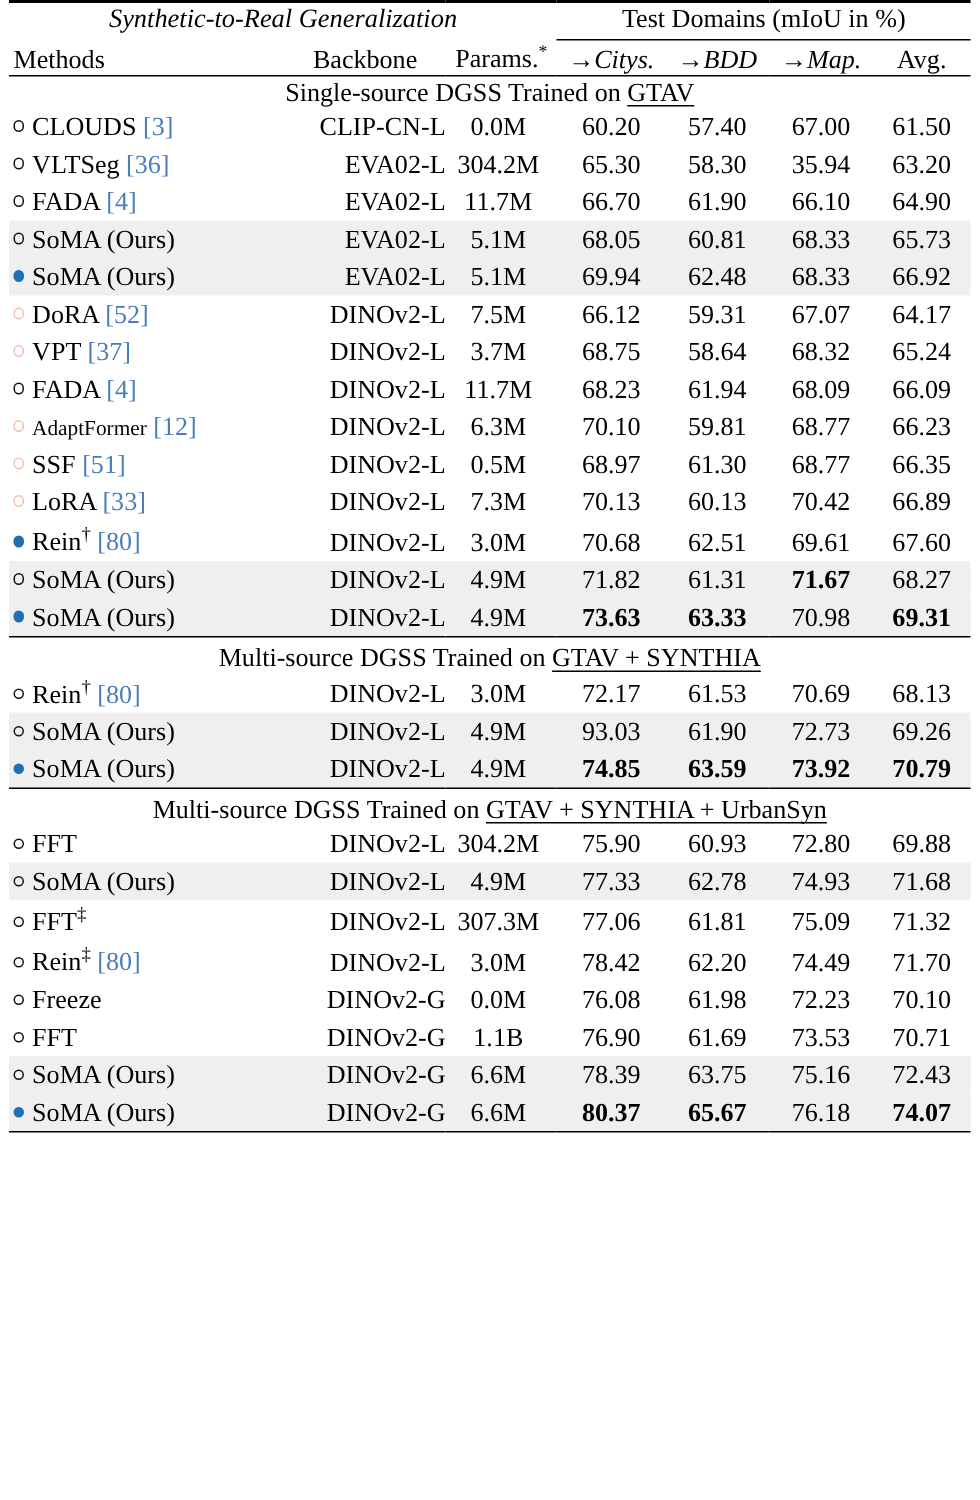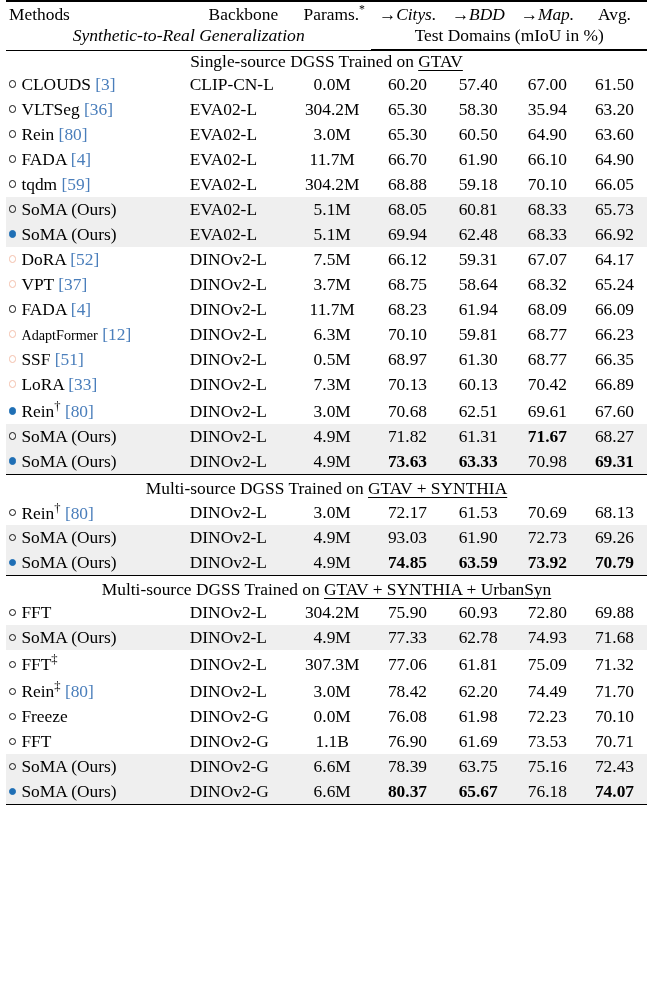--- a/index.html
+++ b/index.html
@@ -96,21 +96,21 @@
   
   tr.data-row > td { padding: 2.0px 0 2.0px 0; }
   tr.data-row.shaded > td { background: #efefef; }
 
   td.cell-method {
     text-align: left;
     white-space: nowrap;
     padding-left: 3px !important;
     font-size: 17.4px;
   }
-  td.cell-backbone { text-align: left; white-space: nowrap; font-size: 17.4px; }
+  td.cell-backbone { text-align: right; white-space: nowrap; font-size: 17.4px; }
   td.cell-params   { text-align: center; white-space: nowrap; font-size: 17.4px; padding-right: 4px !important; }
   td.cell-num      { text-align: center; white-space: nowrap; font-size: 17.4px; }
   td.cell-num.bold { font-weight: bold; }
 
   
   .mname.small { font-size: 14.2px; }
 
   
   .marker {
     display: inline-block;
@@ -140,34 +140,34 @@
       <col class="c-citys">
         <col class="c-bdd">
         <col class="c-map">
         <col class="c-avg">
     </colgroup>
     <tbody id="table-body">
         <tr class="rule-top">
           <td colspan="7"></td>
         </tr>
         <tr>
+          <td class="hdr-title" colspan="3">Synthetic-to-Real Generalization</td>
+          <td class="hdr-group" colspan="4">
+            <span class="grp-inner">Test Domains (mIoU in %)</span>
+          </td>
+        </tr>
+        <tr>
           <td class="colhdr methods">Methods</td>
           <td class="colhdr center">Backbone</td>
           <td class="colhdr center"><span>Params.</span><span class="sup">*</span></td>
           <td class="colhdr center italic">→Citys.</td>
           <td class="colhdr center italic">→BDD</td>
           <td class="colhdr center italic">→Map.</td>
           <td class="colhdr center">Avg.</td>
         </tr>
-        <tr>
-          <td class="hdr-title" colspan="3">Synthetic-to-Real Generalization</td>
-          <td class="hdr-group" colspan="4">
-            <span class="grp-inner">Test Domains (mIoU in %)</span>
-          </td>
-        </tr>
         <tr class="rule-thick">
           <td colspan="7"></td>
         </tr>
         <tr>
           <td class="section-title" colspan="7"><span>Single-source DGSS Trained on </span><span class="underlined">GTAV</span></td>
         </tr>
         <tr class="data-row">
           <td class="cell-method"><span class="marker hollow"></span><span class="mname">CLOUDS</span> <span class="ref">[3]</span></td>
           <td class="cell-backbone">CLIP-CN-L</td>
           <td class="cell-params">0.0M</td>
@@ -179,46 +179,28 @@
         <tr class="data-row">
           <td class="cell-method"><span class="marker hollow"></span><span class="mname">VLTSeg</span> <span class="ref">[36]</span></td>
           <td class="cell-backbone">EVA02-L</td>
           <td class="cell-params">304.2M</td>
           <td class="cell-num">65.30</td>
           <td class="cell-num">58.30</td>
           <td class="cell-num">35.94</td>
           <td class="cell-num">63.20</td>
         </tr>
         <tr class="data-row">
-          <td class="cell-method"><span class="marker hollow"></span><span class="mname">Rein</span> <span class="ref">[80]</span></td>
-          <td class="cell-backbone">EVA02-L</td>
-          <td class="cell-params">3.0M</td>
-          <td class="cell-num">65.30</td>
-          <td class="cell-num">60.50</td>
-          <td class="cell-num">64.90</td>
-          <td class="cell-num">63.60</td>
-        </tr>
-        <tr class="data-row">
           <td class="cell-method"><span class="marker hollow"></span><span class="mname">FADA</span> <span class="ref">[4]</span></td>
           <td class="cell-backbone">EVA02-L</td>
           <td class="cell-params">11.7M</td>
           <td class="cell-num">66.70</td>
           <td class="cell-num">61.90</td>
           <td class="cell-num">66.10</td>
           <td class="cell-num">64.90</td>
         </tr>
-        <tr class="data-row">
-          <td class="cell-method"><span class="marker hollow"></span><span class="mname">tqdm</span> <span class="ref">[59]</span></td>
-          <td class="cell-backbone">EVA02-L</td>
-          <td class="cell-params">304.2M</td>
-          <td class="cell-num">68.88</td>
-          <td class="cell-num">59.18</td>
-          <td class="cell-num">70.10</td>
-          <td class="cell-num">66.05</td>
-        </tr>
         <tr class="data-row shaded">
           <td class="cell-method"><span class="marker hollow"></span><span class="mname">SoMA (Ours)</span></td>
           <td class="cell-backbone">EVA02-L</td>
           <td class="cell-params">5.1M</td>
           <td class="cell-num">68.05</td>
           <td class="cell-num">60.81</td>
           <td class="cell-num">68.33</td>
           <td class="cell-num">65.73</td>
         </tr>
         <tr class="data-row shaded">

